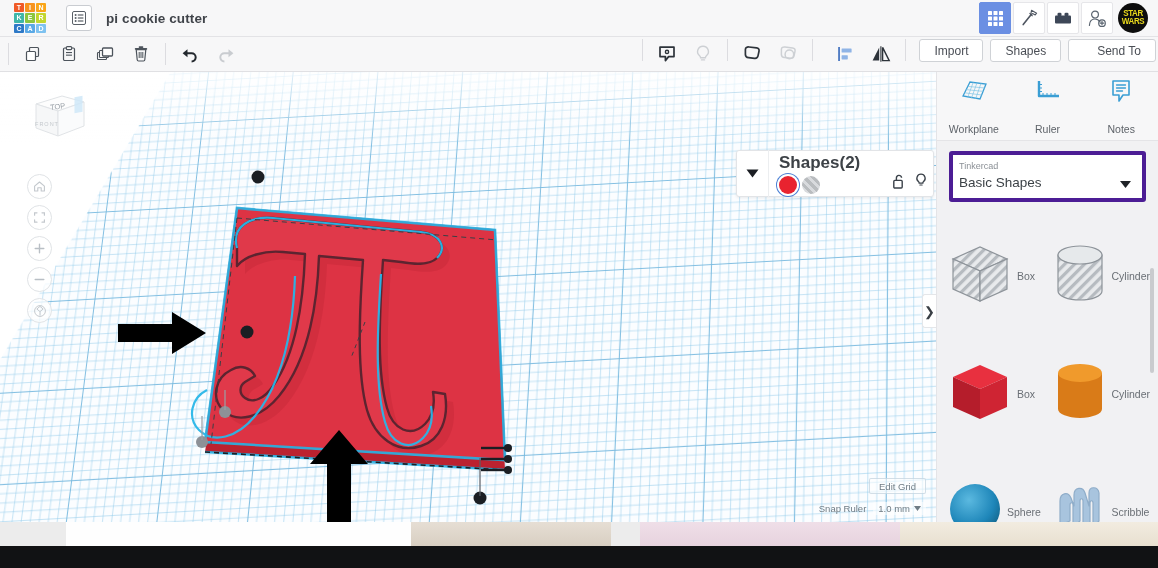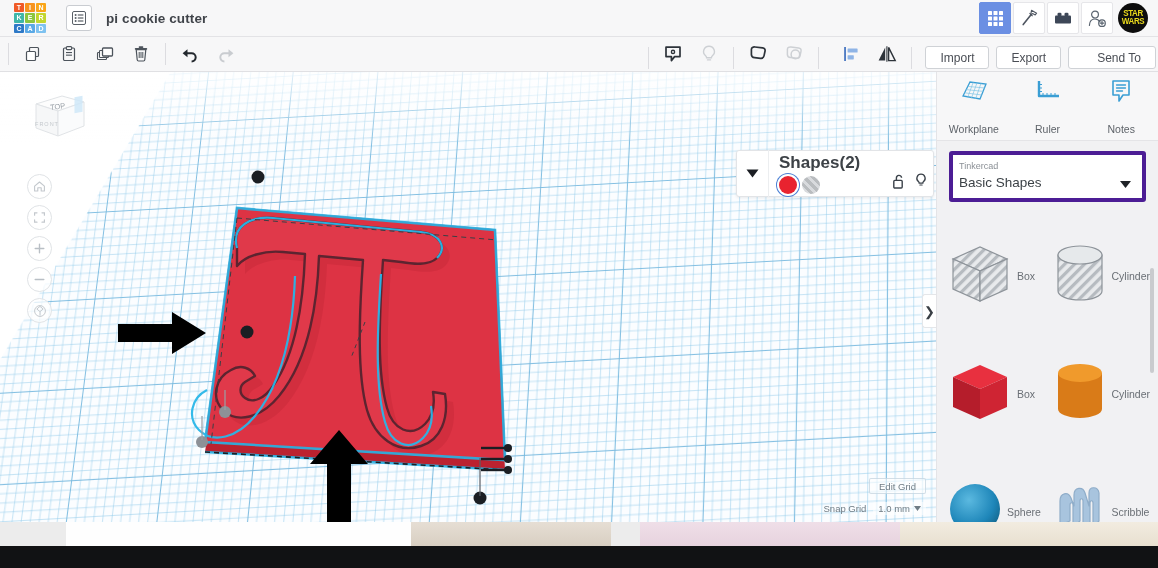--- a/index.html
+++ b/index.html
@@ -60,21 +60,21 @@
     position:absolute; left:0; top:37px; width:1158px; height:35px;
     background:#f7f7f8; border-bottom:1px solid #e0e0e3;
     display:flex; align-items:center;
   }
   .tb-group { display:flex; align-items:center; height:35px; }
   .tb-btn {
     width:30px; height:30px; margin:0 3px;
     display:flex; align-items:center; justify-content:center; cursor:pointer;
   }
   .tb-sep { width:1px; height:22px; background:#dcdce0; margin:0 6px; }
-  .tb-right { margin-left:auto; display:flex; align-items:flex-end; }
+  .tb-right { margin-left:auto; display:flex; align-items:flex-start; }
   .tb-text-btn {
     height:23px; padding:0 14px; margin-left:7px;
     border:1px solid #cfd2d6; border-radius:3px; background:#fff;
     font-size:12px; color:#4a4e55; display:flex; align-items:center;
     font-family:"Liberation Sans", sans-serif; cursor:pointer;
   }
   .tb-align-group { display:flex; align-items:center; margin-left:8px; }
 
   
   .viewport {
@@ -368,21 +368,21 @@
         <div class="tb-btn">
           <svg width="22" height="18" viewBox="0 0 22 18" aria-hidden="true">
             <path d="M9.2 2.4 V15.6 L2.6 15.6 Z" fill="#2d333a"></path>
             <path d="M12.6 2.4 V15.6 L19.2 15.6 Z" fill="none" stroke="#2d333a" stroke-width="1.4"></path>
             <path d="M10.9 1.2 V16.8" stroke="#2d333a" stroke-width="1.1"></path>
           </svg>
         </div>
       </div>
       <div class="tb-sep"></div>
       <div class="tb-text-btn">Import</div>
-      <div class="tb-text-btn">Export</div>
+      <div class="tb-text-btn">Shapes</div>
       <div class="tb-text-btn" style="margin-right:2px;padding-left:28px;">Send To</div>
     </div>
   </div>
 
   <div class="viewport">
     <div class="grid-plane"></div>
     <div class="grid-fade"></div>
 
     <div class="viewcube">
       <svg width="60" height="58" viewBox="0 0 60 58" aria-hidden="true">
@@ -516,21 +516,21 @@
             </svg>
           </span>
         </div>
       </div>
     </div>
 
     <div class="edge-chevron">❯</div>
 
     <div class="edit-grid-btn">Edit Grid</div>
     <div class="snap-row">
-      <span>Snap Grid</span>
+      <span>Snap Ruler</span>
       <span class="snap-val">
         <span>1.0 mm</span>
         <svg width="7" height="5" viewBox="0 0 7 5" aria-hidden="true">
             <path d="M0 0 H7 L3.5 5 Z" fill="#6f7c85"></path>
           </svg>
       </span>
     </div>
   </div>
 
   <div class="rightpanel">

